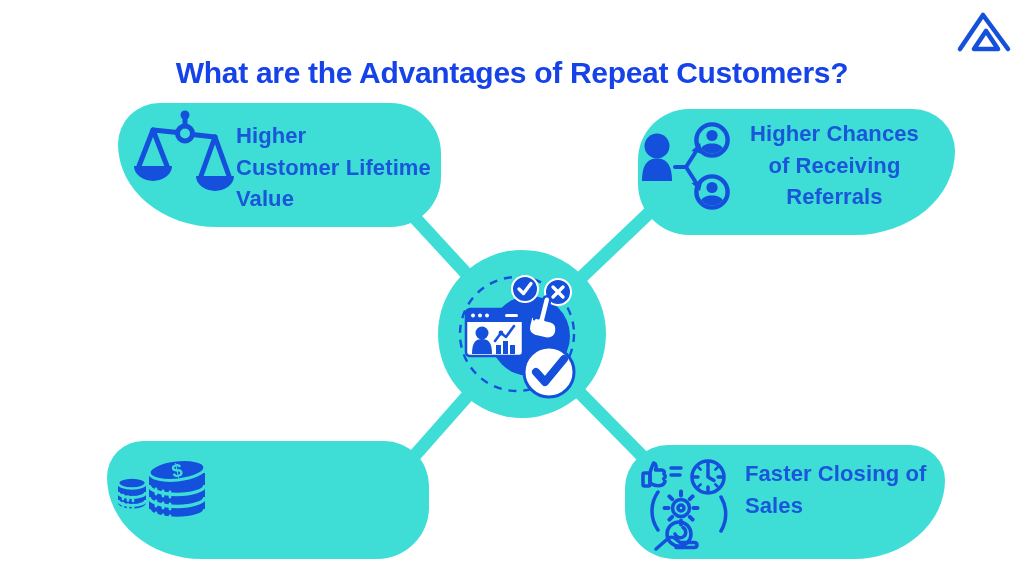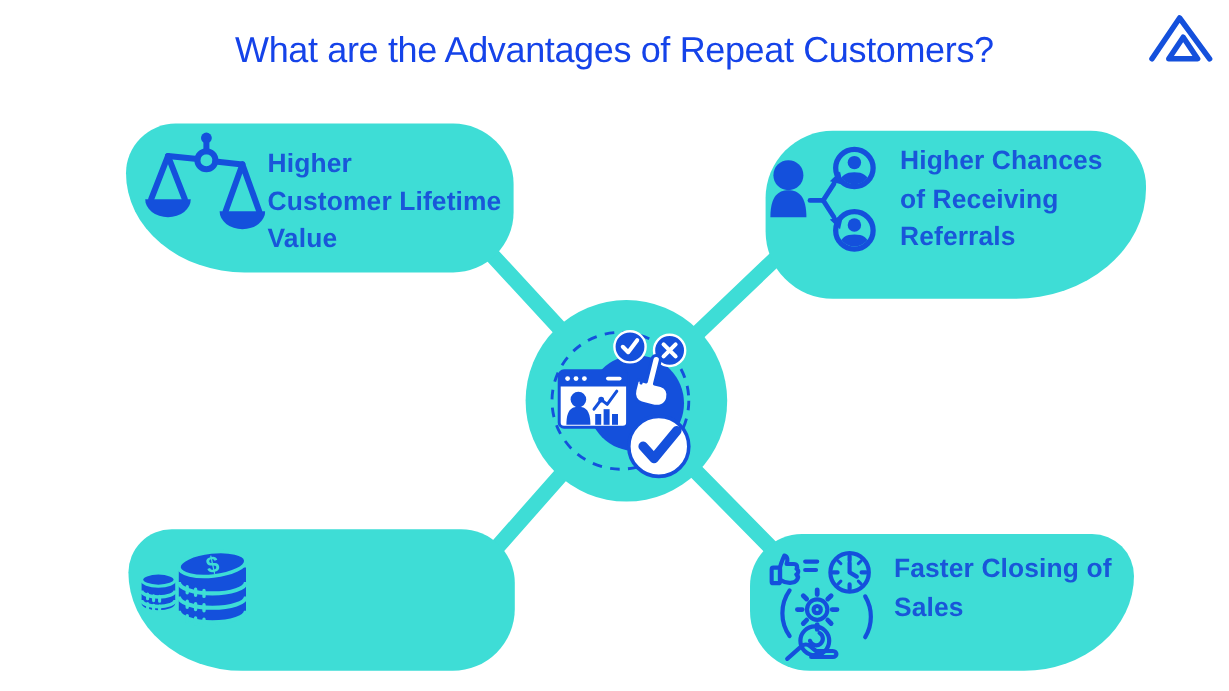--- a/index.html
+++ b/index.html
@@ -9,31 +9,31 @@
     --title-blue:#1543e9;
     --background:#ffffff;
   }
   *{margin:0;padding:0;box-sizing:border-box;}
   html,body{width:1024px;height:576px;}
   body{
     position:relative;overflow:hidden;background:var(--background);
     font-family:"Liberation Sans","DejaVu Sans",sans-serif;
   }
   .page-title{
-    position:absolute;top:26px;left:0;width:100%;text-align:center;
-    font-size:30px;font-weight:400;letter-spacing:-0.3px;color:var(--title-blue);
+    position:absolute;top:56px;left:0;width:100%;text-align:center;
+    font-size:30px;font-weight:700;letter-spacing:-0.3px;color:var(--title-blue);
   }
   .brand-logo{position:absolute;left:953px;top:6px;width:60px;height:48px;color:var(--icon-blue);}
   .connectors{position:absolute;left:0;top:0;width:1024px;height:576px;z-index:0;}
   .connector{stroke:var(--teal);stroke-width:13;stroke-linecap:round;}
   .hub{fill:var(--teal);}
   .center-illustration{position:absolute;left:437px;top:249px;width:170px;height:170px;z-index:2;color:var(--icon-blue);}
   .node{position:absolute;background:var(--teal);z-index:1;}
-  .node-top-left{left:105px;top:103px;width:323px;height:124px;border-radius:46px 56px 56px 110px / 46px 56px 56px 92px;}
-  .node-top-right{left:638px;top:109px;width:317px;height:140px;border-radius:56px 46px 110px 56px / 56px 46px 92px 56px;}
+  .node-top-left{left:118px;top:103px;width:323px;height:124px;border-radius:46px 56px 56px 110px / 46px 56px 56px 92px;}
+  .node-top-right{left:638px;top:109px;width:317px;height:126px;border-radius:56px 46px 110px 56px / 56px 46px 92px 56px;text-align:center;}
   .node-bottom-left{left:107px;top:441px;width:322px;height:118px;border-radius:42px 52px 60px 110px / 42px 52px 60px 95px;}
   .node-bottom-right{left:625px;top:445px;width:320px;height:114px;border-radius:52px 42px 110px 60px / 52px 42px 95px 60px;}
   .node-label{
     position:absolute;white-space:pre-line;color:var(--label-blue);
     font-size:22px;line-height:31.5px;font-weight:600;letter-spacing:0.1px;
   }
   .node-top-left .node-label{left:118px;top:17px;}
   .node-top-right .node-label{left:112px;top:9px;}
   .node-bottom-left .node-label{left:115px;top:16px;}
   .node-bottom-right .node-label{left:120px;top:13px;}

